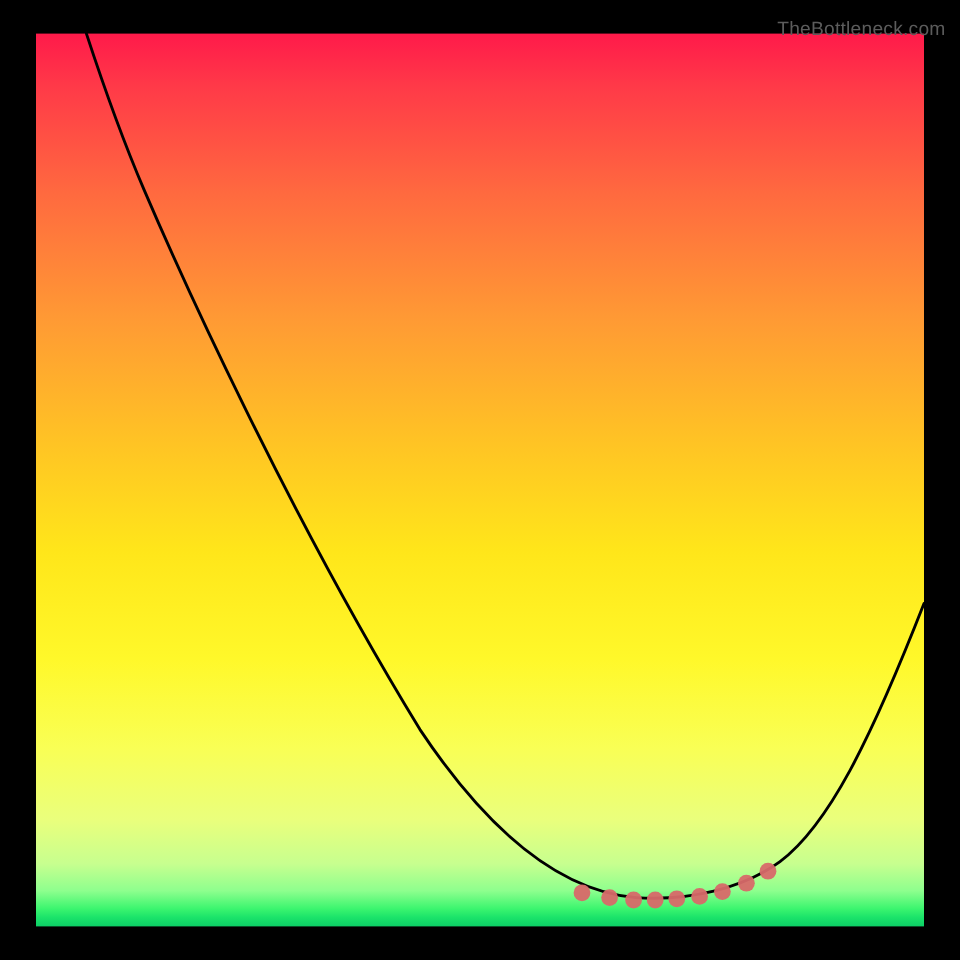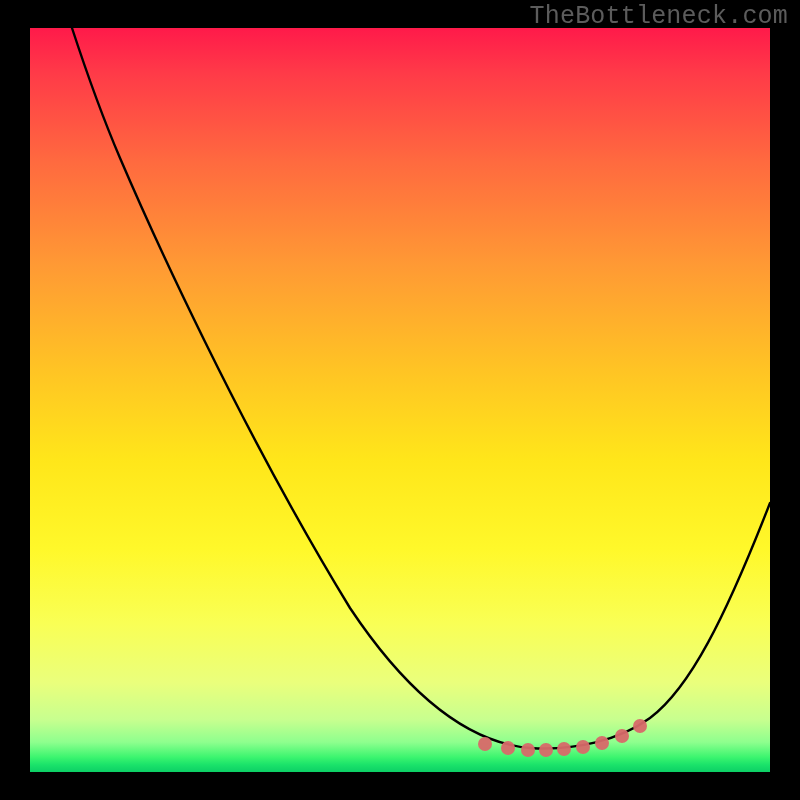--- a/index.html
+++ b/index.html
@@ -1,24 +1,24 @@
 <!DOCTYPE html>
 <html><head>
 <meta charset="utf-8">
 <style>
   * { margin: 0; padding: 0; box-sizing: border-box; }
   html, body { width: 800px; height: 800px; overflow: hidden; background: #000; }
   .container { position: relative; width: 800px; height: 800px; background: #000; }
   .watermark {
     position: absolute;
-    top: 2px;
+    top: 16px;
     right: 12px;
     color: #5c5c5c;
-    font-family: Liberation Mono, monospace;
-    font-size: 25px;
+    font-family: Liberation Sans, sans-serif;
+    font-size: 16px;
     font-weight: 500;
     letter-spacing: 0.2px;
     z-index: 10;
   }
   .plot-area {
     position: absolute;
     left: 30px;
     top: 28px;
     width: 740px;
     height: 744px;

